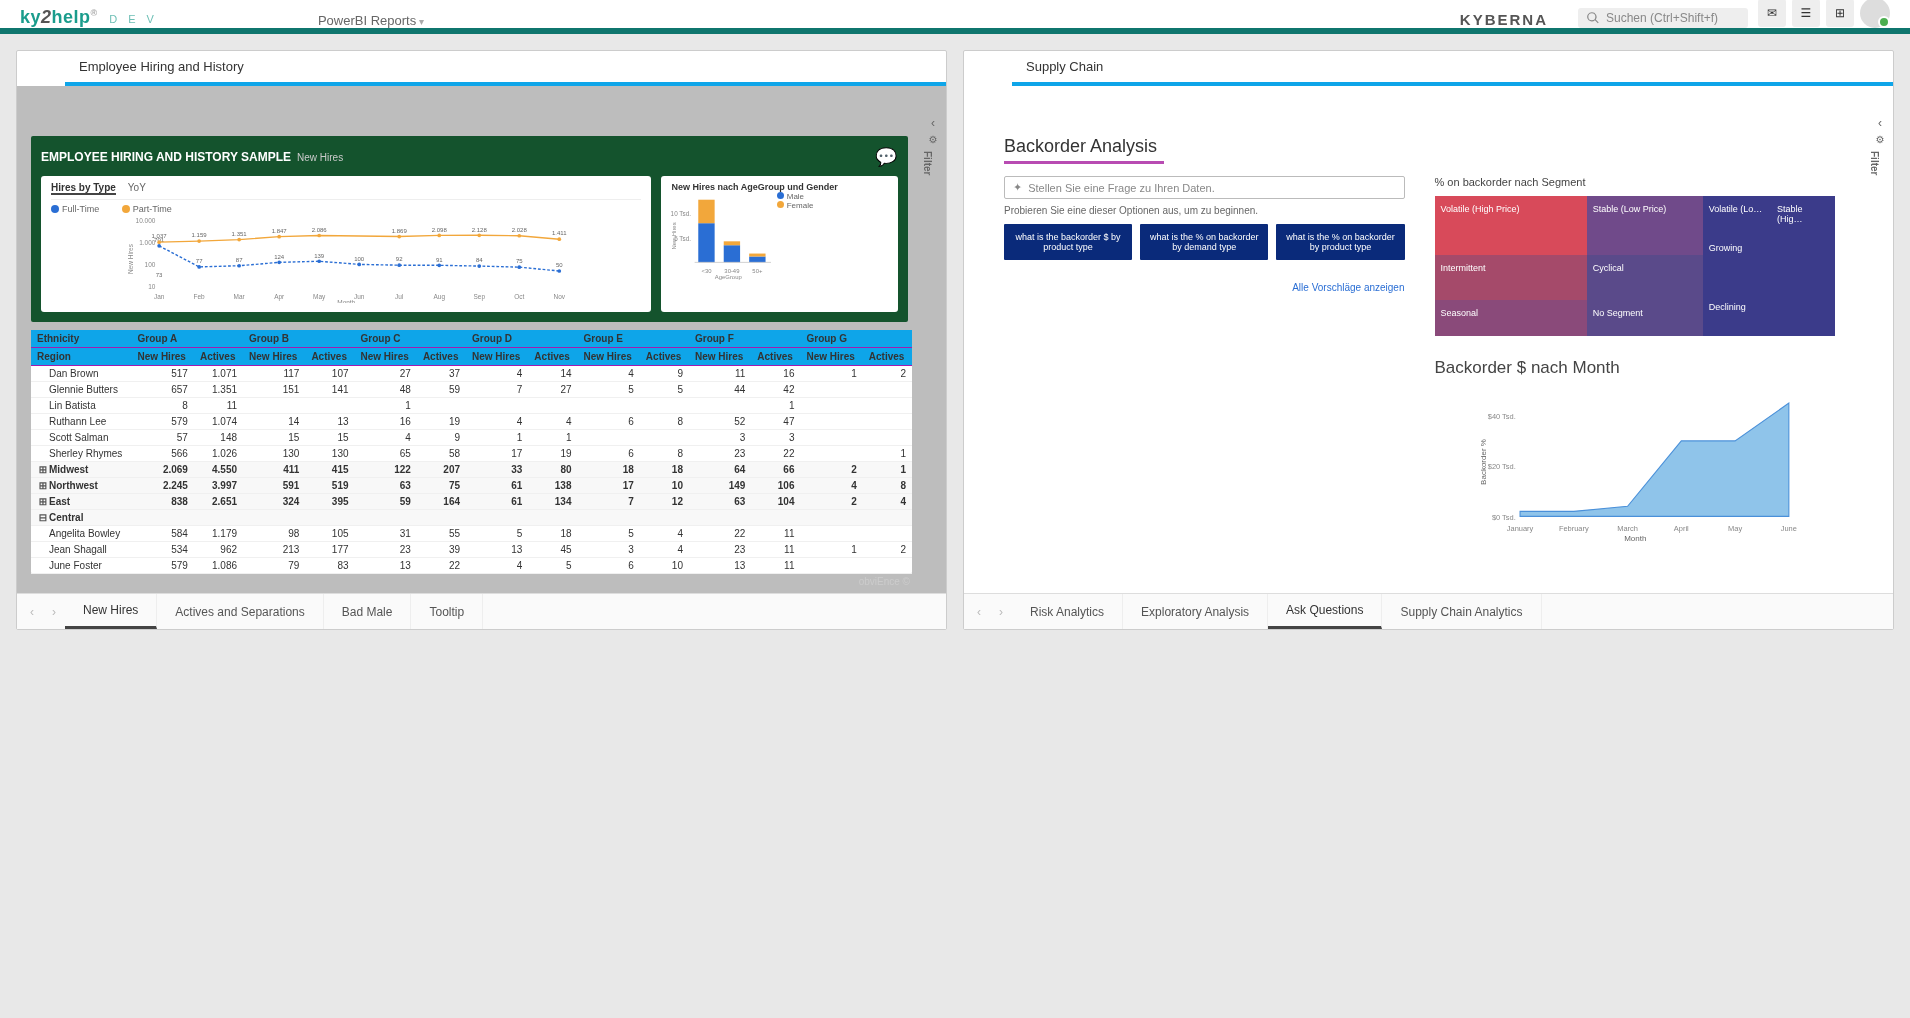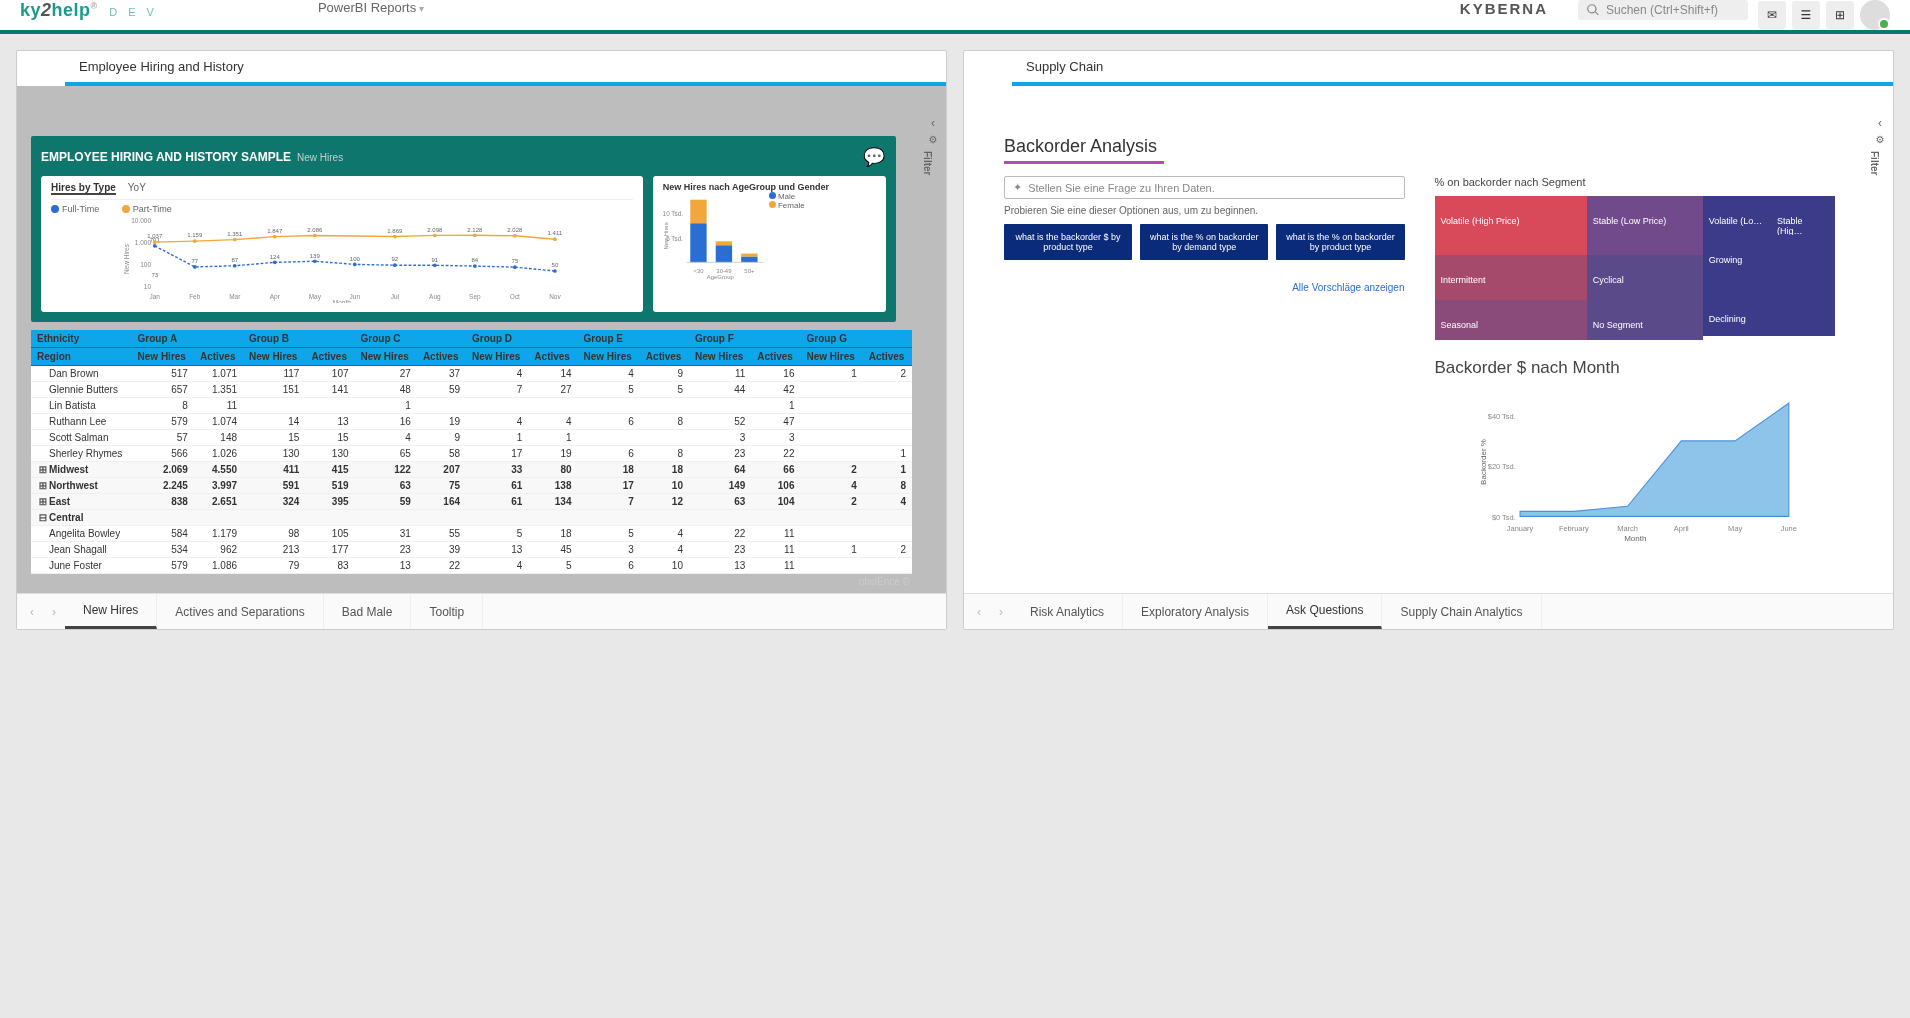--- a/index.html
+++ b/index.html
@@ -1,19 +1,19 @@
 <!DOCTYPE html>
 <html><head>
 <meta charset="utf-8">
 <style>
 * { box-sizing: border-box; margin: 0; padding: 0; font-family: "Segoe UI", Arial, sans-serif; }
 body { background: #e8e8e8; font-size: 12px; color: #333; overflow-x: hidden; }
 
 
-.topbar { background: #fff; border-bottom: 4px solid #0f766e; height: 34px; display: flex; align-items: flex-start; padding: 0 20px; }
+.topbar { background: #fff; border-bottom: 6px solid #0f766e; height: 34px; display: flex; align-items: flex-end; padding: 0 20px; }
 .logo { font-weight: 600; font-size: 18px; letter-spacing: .5px; }
 .logo .k { color: #1a9c8c; } .logo .y2 { color: #555; font-style: italic; } .logo .help { color: #1a9c8c; }
 .logo .dev { color: #6dbfb5; font-size: 11px; letter-spacing: 4px; margin-left: 6px; font-weight: 400; }
 .crumb { margin-left: 160px; color: #666; font-size: 13px; cursor: pointer; }
 .crumb:after { content: " ▾"; font-size: 10px; color: #aaa; }
 .brand-right { margin-left: auto; font-weight: 600; letter-spacing: 2px; color: #555; font-size: 15px; }
 .search-box { margin-left: 30px; background: #eee; border-radius: 3px; padding: 3px 8px; display: flex; align-items: center; gap: 6px; color: #888; width: 170px; }
 .search-box svg { width: 14px; height: 14px; fill: #888; }
 .top-icons { display: flex; gap: 6px; margin-left: 10px; align-items: center; }
 .top-ic { width: 28px; height: 28px; background: #eee; border-radius: 3px; display: flex; align-items: center; justify-content: center; cursor: pointer; }
@@ -24,21 +24,21 @@
 .dash { display: flex; gap: 16px; padding: 16px; }
 .panel { flex: 1; background: #fff; border: 1px solid #ccc; border-radius: 2px; height: 580px; display: flex; flex-direction: column; position: relative; }
 .panel-title { padding: 8px 14px; font-size: 13px; color: #333; border-bottom: 4px solid #0ea5e9; margin-left: 48px;}
 .panel-body { flex: 1; background: #fff; position: relative; overflow: hidden; }
 .panel-body.gray-pad { background: #bdbdbd; padding: 50px 0 14px 0; display:flex; flex-direction:column; align-items:stretch;}
 .filter-rail { position: absolute; right: 2px; top: 30px; width: 22px; text-align: center; color: #666; font-size: 10px; cursor: pointer; }
 .filter-rail .chev { font-size: 12px; }
 .filter-rail .txt { writing-mode: vertical-rl; margin-top: 6px; font-weight:600;}
 
 
-.report-dark { background: #0f766e; margin: 0 50px 0 14px; border-radius: 2px; padding: 10px; }
+.report-dark { background: #14532d; margin: 0 38px 0 14px; border-radius: 2px; padding: 10px; }
 .rep-title { color: #fff; font-weight: 700; font-size: 12px; display:flex; align-items:center; gap:6px;}
 .rep-title .sub { font-weight: 400; font-size: 10px; color:#ccc;}
 .rep-title .chat-ic { margin-left:auto; font-size:18px; color:#ddd;}
 .charts-row { display: flex; gap: 10px; margin-top: 8px; }
 .chart-card { background: #fff; border-radius: 3px; padding: 6px 10px; }
 .chart-card.big { flex: 3; }
 .chart-card.small { flex: 1.1; }
 .tabs-mini { display:flex; gap:12px; font-size:10px; color:#666; border-bottom:1px solid #eee; padding-bottom:4px; margin-bottom:4px;}
 .tabs-mini .act { border-bottom:2px solid #444; color:#333; font-weight:600;}
 .legend-dots { font-size:9px; color:#666;}
@@ -66,21 +66,21 @@
 .sc-row { display:flex; gap:30px; margin-top:12px;}
 .sc-left { flex: 1; }
 .sc-right { flex: 1; }
 .qa-input { border:1px solid #bbb; border-radius:2px; padding:4px 8px; font-size:11px; color:#888; display:flex; align-items:center; gap:6px;}
 .qa-sub { font-size:10px; color:#666; margin-top:6px; }
 .qa-btns { display:flex; gap:8px; margin-top:8px; }
 .qa-btn { flex:1; background:#0a2a7a; color:#fff; font-size:9px; padding:8px 6px; text-align:center; border-radius:1px; cursor:pointer;}
 .qa-link { text-align:right; font-size:10px; color:#2a6ed4; margin-top:22px; cursor:pointer;}
 .tm-title { font-size:11px; color:#444; margin-bottom:8px;}
 .treemap { position:relative; width:100%; height:140px; font-size:9px; color:#fff;}
-.tm-cell { position:absolute; padding:20px 6px; overflow:hidden;}
+.tm-cell { position:absolute; padding:8px 6px; overflow:hidden;}
 .area-title { font-size:17px; color:#444; margin-top:22px; margin-bottom:4px;}
 
 </style>
 </head>
 <body>
 
 <div class="topbar">
   <div class="logo">
     <span class="k">ky</span><span class="y2">2</span><span class="help">help</span><sup style="font-size:9px;color:#aaa;">®</sup>
     <span class="dev">D E V</span>

